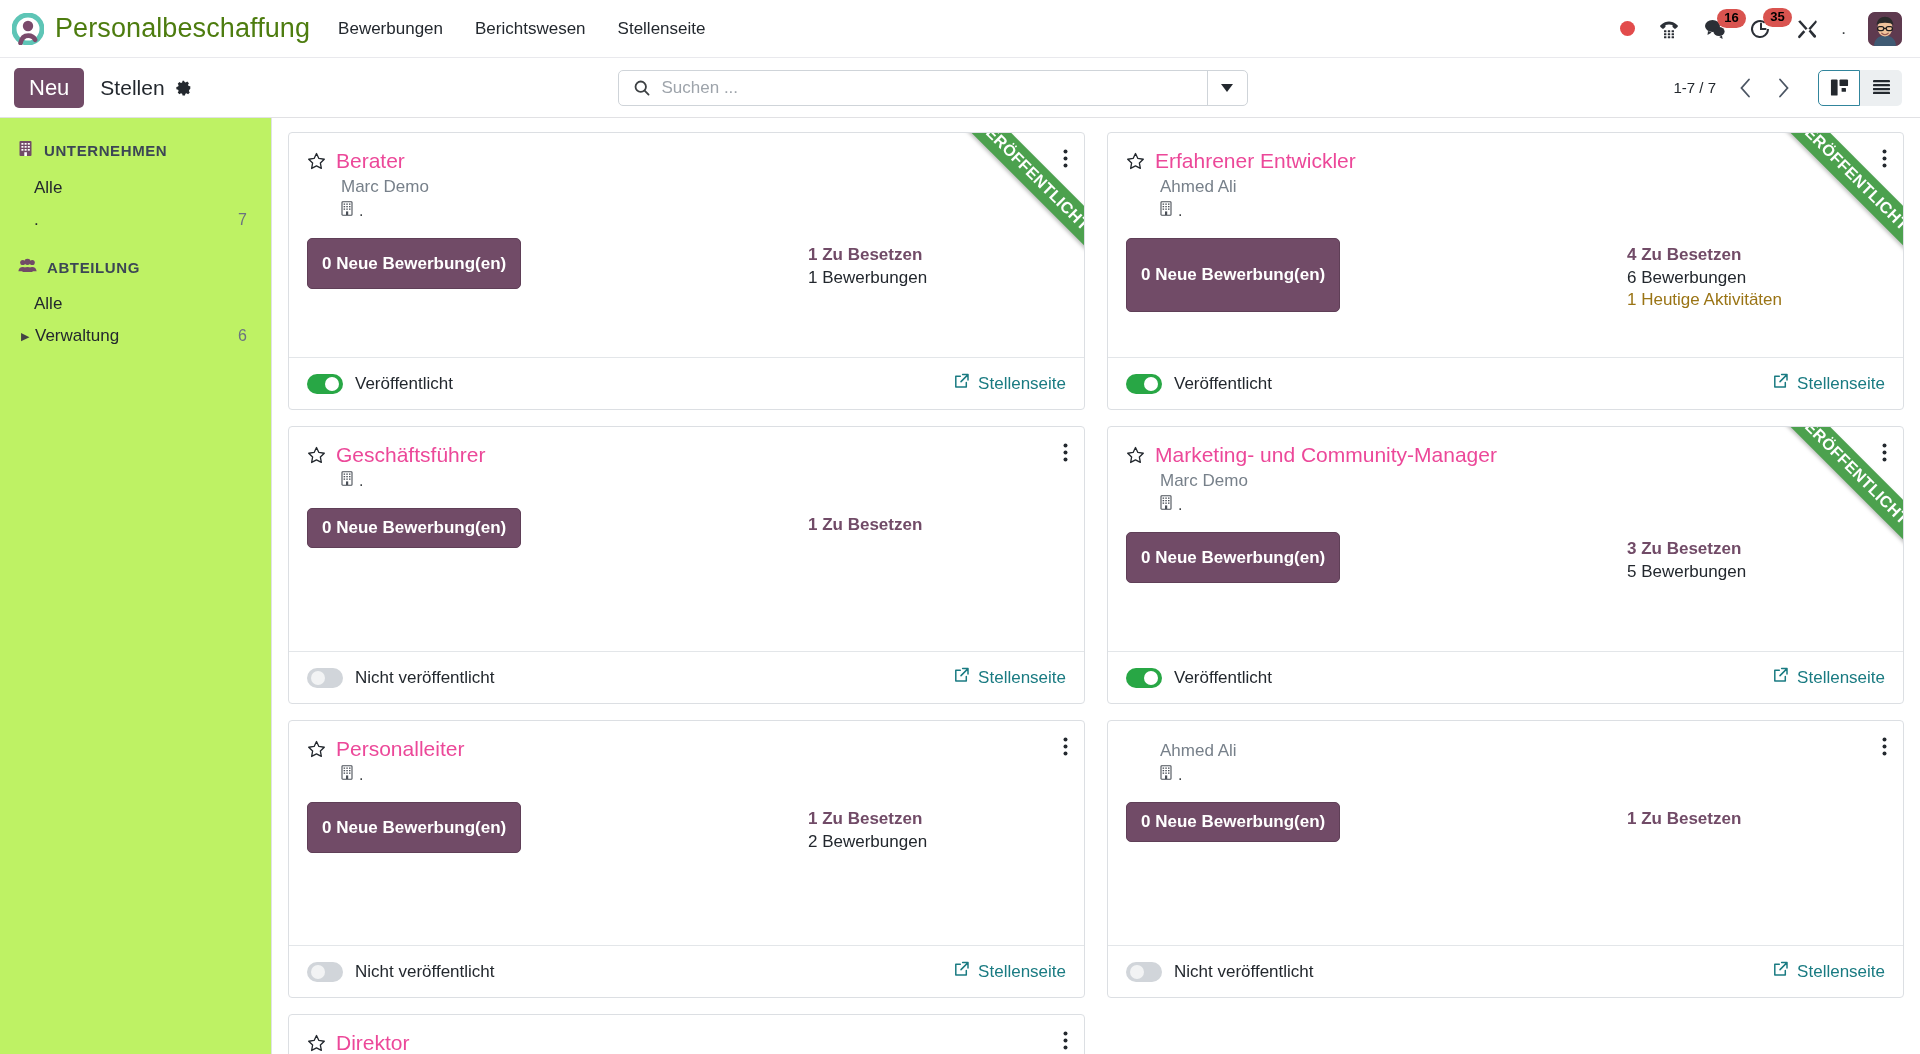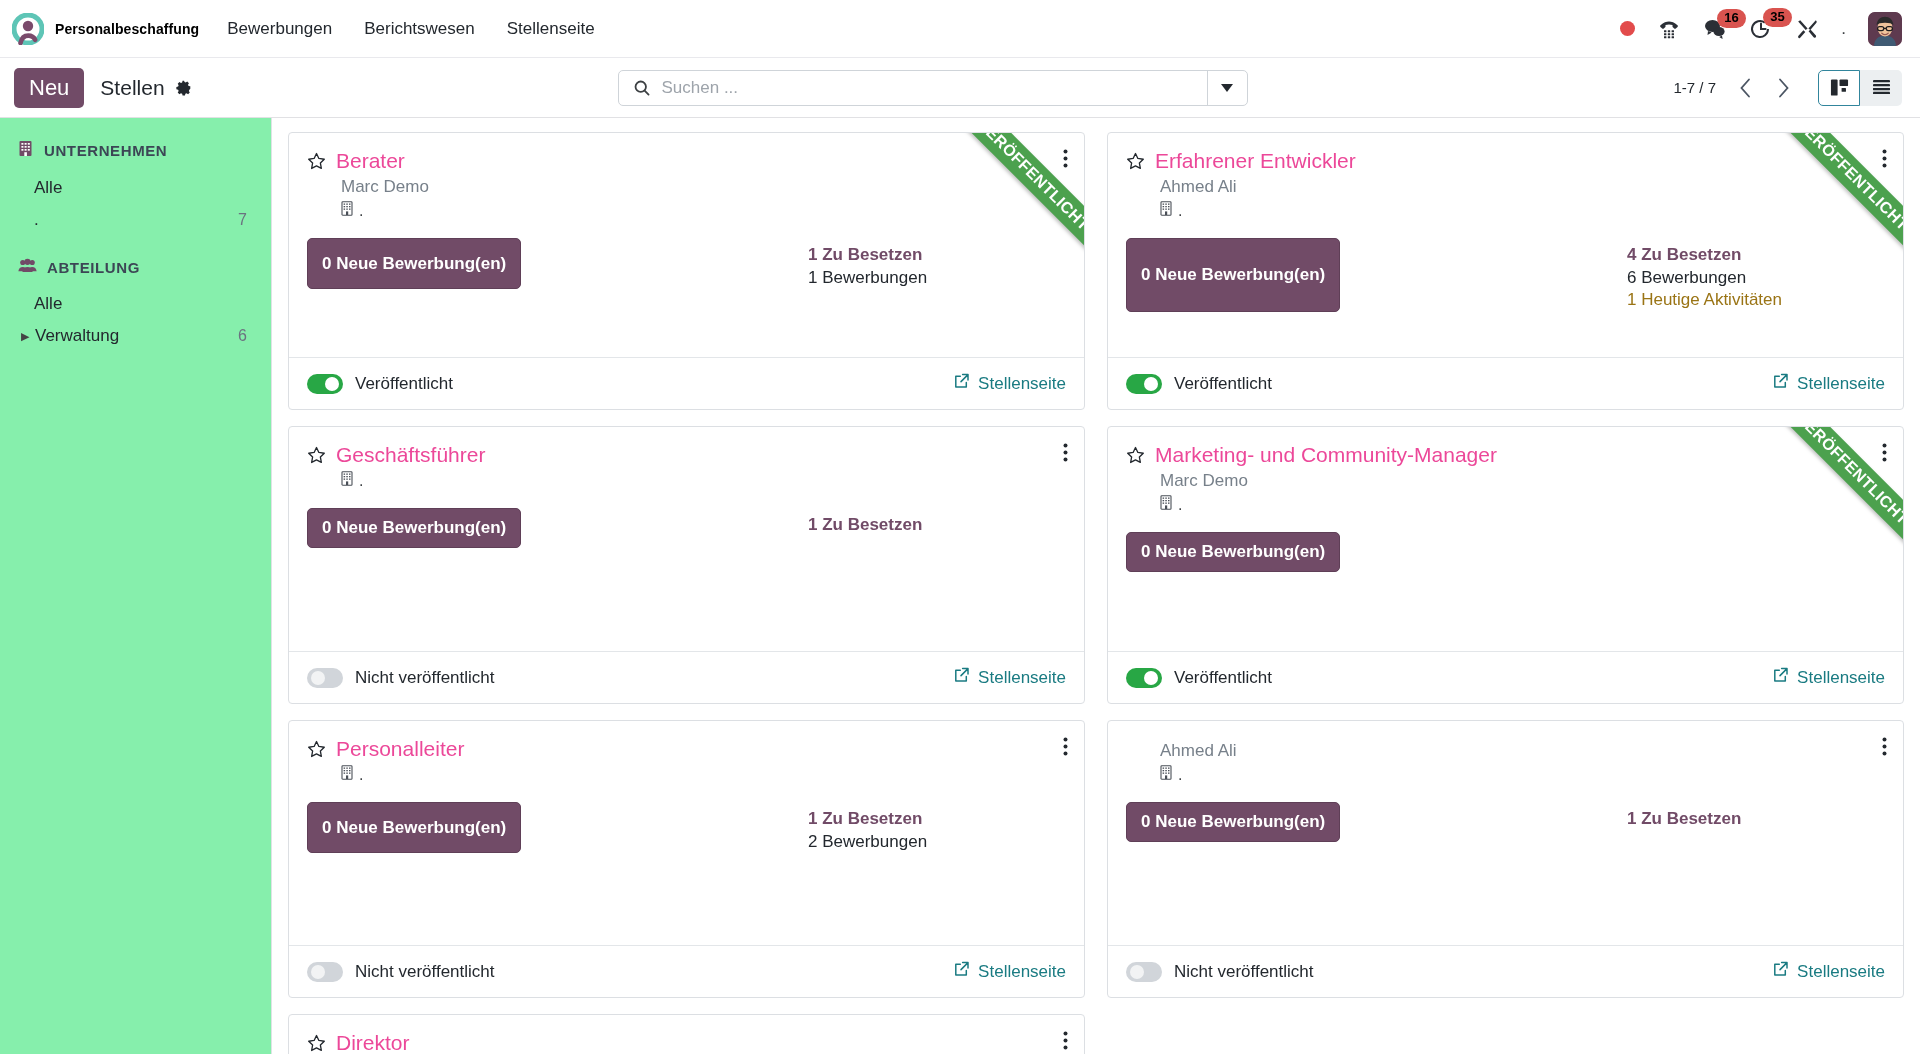--- a/index.html
+++ b/index.html
@@ -15,21 +15,21 @@
   .navbar {
     height: 58px;
     display: flex;
     align-items: center;
     padding: 0 18px 0 12px;
     background: #ffffff;
     border-bottom: 1px solid #e9e9ed;
   }
   .brand { display: flex; align-items: center; gap: 11px; margin-right: 26px; }
   .logo-mark { width: 32px; height: 32px; display:block; }
-  .brand-name { font-size: 14px; color: #000000; letter-spacing: .1px; font-weight: bold; }
+  .brand-name { font-size: 27px; color: #4d7c0f; letter-spacing: .1px; }
   .nav-links { display: flex; align-items: center; gap: 28px; }
   .nav-link { font-size: 17px; color: #23282e; cursor: pointer; padding: 4px 2px; }
 
   .nav-right { margin-left: auto; display: flex; align-items: center; gap: 22px; }
   .sys-dot { width: 15px; height: 15px; border-radius: 50%; background: #e24b4b; display:block; }
   .icon-wrap { position: relative; display: flex; align-items: center; cursor: pointer; }
   .icon-wrap svg { display: block; }
   .badge {
     position: absolute; top: -9px; left: 14px;
     background: #d9534f; color: #000000;
@@ -103,21 +103,21 @@
   .view-btn.last { border-radius: 0 5px 5px 0; }
 
   
   .page-body { display: flex; height: calc(1054px - 58px - 60px); }
 
   
   .sidebar {
     width: 272px; flex: 0 0 272px;
     border-right: 1px solid #dfe2e5;
     padding: 22px 18px 0 18px;
-    background: #86efac;
+    background: #bef264;
   }
   .sb-section { margin-bottom: 22px; }
   .sb-header {
     display: flex; align-items: center; gap: 10px;
     font-size: 15px; font-weight: bold; letter-spacing: .6px;
     color: #3c4655; text-transform: uppercase;
     margin-bottom: 12px;
   }
   .sb-row {
     display: flex; align-items: center;
@@ -678,20 +678,25 @@
                   <rect x="5.3" y="7.5" width="1.5" height="1.3"></rect>
                   <rect x="8" y="7.5" width="1.5" height="1.3"></rect>
                   <rect x="5" y="10.4" width="2.2" height="3.6"></rect>
                 </g>
               </svg>
           </span>
           <span>.</span>
         </div>
         <div class="card-mid">
           <button class="btn-applications">0 Neue Bewerbung(en)</button>
+          <div class="stats">
+            <div class="stat-line stat-fill">3 Zu Besetzen</div>
+            <div class="stat-line stat-apps">5 Bewerbungen</div>
+            <div class="stat-line stat-activity"></div>
+          </div>
         </div>
       </div>
       <div class="card-footer">
         <span class="toggle-group">
           <span class="toggle on">
               <span class="knob"></span>
             </span>
           <span class="toggle-label">Veröffentlicht</span>
         </span>
         <span class="job-link">

